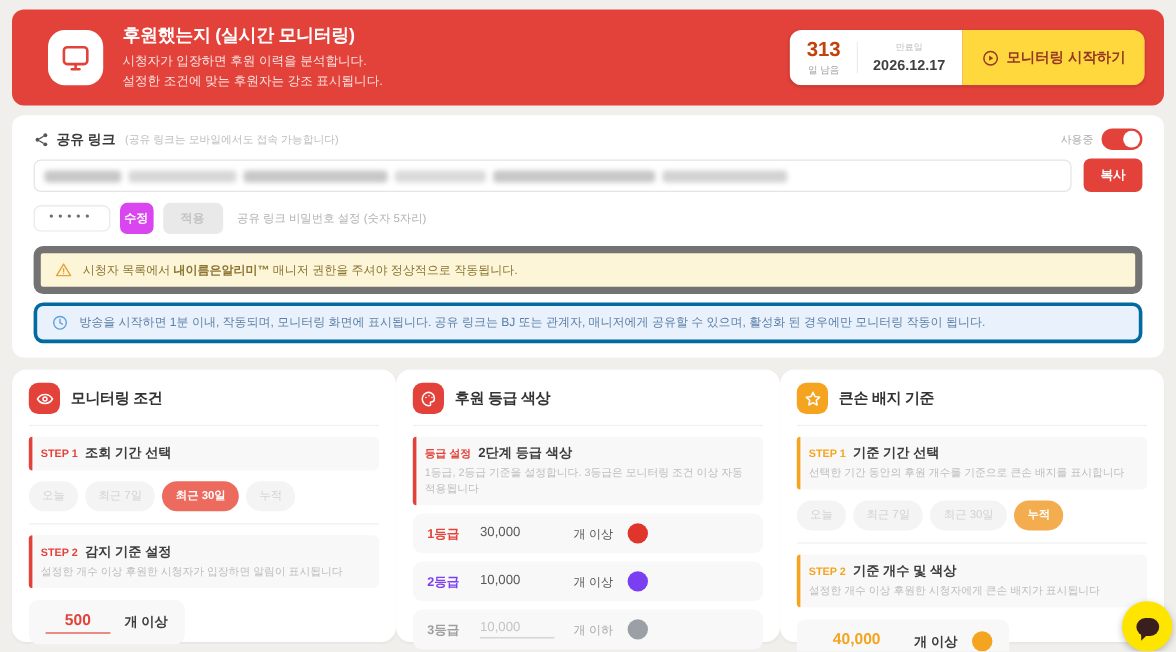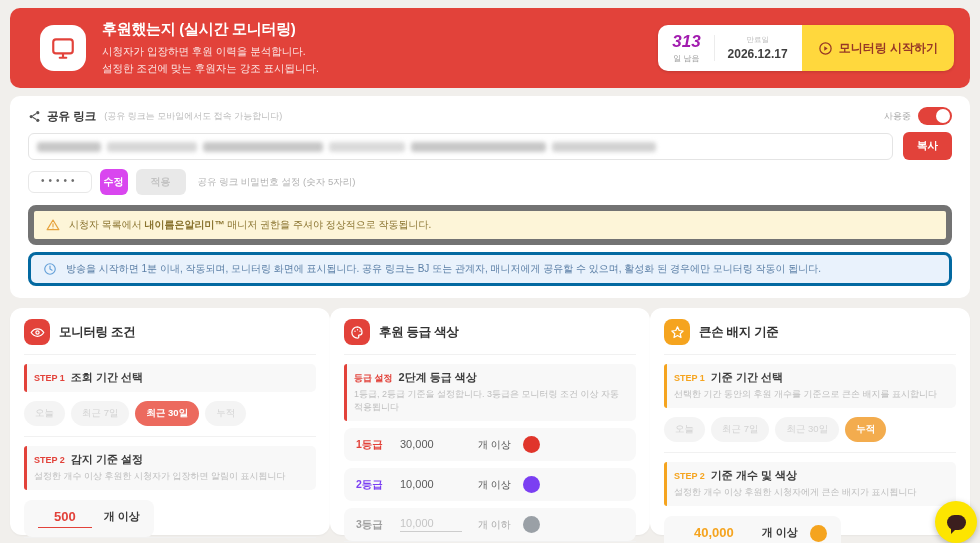--- a/index.html
+++ b/index.html
@@ -12,21 +12,21 @@
             display:flex; align-items:center; padding:0 16px; flex:none; }
   .app-icon { width:46px; height:46px; background:#fff; border-radius:14px; display:flex;
               align-items:center; justify-content:center; margin:0 16px 0 14px; flex:none; }
   .app-icon svg { width:26px; height:26px; }
   .head-text .title { color:#fff; font-size:15px; font-weight:bold; letter-spacing:-0.3px; }
   .head-text .sub { color:rgba(255,255,255,.85); font-size:10.5px; line-height:1.55; margin-top:4px; }
   .head-right { margin-left:auto; display:flex; height:46px; border-radius:10px; overflow:hidden;
                 box-shadow:0 1px 3px rgba(0,0,0,.15); }
   .stat-box { background:#fff; display:flex; align-items:center; padding:0 14px; }
   .stat-days { display:flex; flex-direction:column; align-items:center; margin-right:13px; }
-  .stat-days .num { color:#a21caf; font-size:17px; font-weight:800; line-height:1;font-style:italic; }
+  .stat-days .num { color:#c2410c; font-size:17px; font-weight:800; line-height:1; }
   .stat-days .lbl { color:#9c9c9c; font-size:8px; margin-top:3px; }
   .stat-sep { width:1px; height:26px; background:#ececec; margin-right:13px; }
   .stat-exp { display:flex; flex-direction:column; align-items:center; }
   .stat-exp .lbl { color:#bdbdbd; font-size:7.5px; }
   .stat-exp .date { color:#3f3f3f; font-size:12px; font-weight:bold; margin-top:2px; }
   .start-btn { background:#ffd83d; border:none; display:flex; align-items:center; gap:6px;
                padding:0 16px; font-size:12px; font-weight:bold; color:#963726; cursor:pointer;
                font-family:inherit; }
   .start-btn svg { width:15px; height:15px; }
 
@@ -78,21 +78,21 @@
   .accent-red .step-lab { color:#e2423a; } .accent-orange .step-lab { color:#f5a41f; }
   .step-tit { font-size:11px; font-weight:bold; color:#3c3c3c; }
   .step-desc { font-size:9px; color:#bdbdbd; margin-top:3px; }
   .pill-row { display:flex; gap:6px; margin-top:9px; }
   .pill { border:none; border-radius:13px; background:#f4f4f4; color:#d2d2d2; font-size:9.5px;
           padding:6px 11px; font-family:inherit; cursor:pointer; }
   .pill.sel-red { background:#ec6a5e; color:#fff; font-weight:bold; }
   .pill.sel-orange { background:#f3ac4e; color:#fff; font-weight:bold; }
   .hr { border-top:1px solid #f1f1f1; margin-top:10px; }
   .thresh-box { margin-top:10px; background:#f8f8f8; border-radius:8px; padding:9px 14px;
-                display:inline-flex; align-items:flex-start; gap:12px; width:fit-content; }
+                display:inline-flex; align-items:center; gap:12px; width:fit-content; }
   .thresh-val { font-size:13px; font-weight:bold; text-align:center; padding:0 16px 3px; }
   .val-red { color:#e2423a; border-bottom:1.5px solid #e2423a; }
   .val-orange { color:#f5a41f; border-bottom:1.5px solid #f5a41f; }
   .thresh-unit { font-size:11px; font-weight:bold; color:#3c3c3c; }
   .dot { width:17px; height:17px; border-radius:50%; flex:none; }
   .tier-row { margin-top:7px; background:#f8f8f8; border-radius:8px; padding:8px 12px;
               display:flex; align-items:center; }
   .tier-lab { font-size:10.5px; font-weight:bold; width:44px; }
   .tier-val { font-size:11px; color:#5a5a5a; width:62px; text-align:left; padding-bottom:2px; }
   .tier-unit { font-size:10px; color:#555; margin:0 12px 0 16px; }

